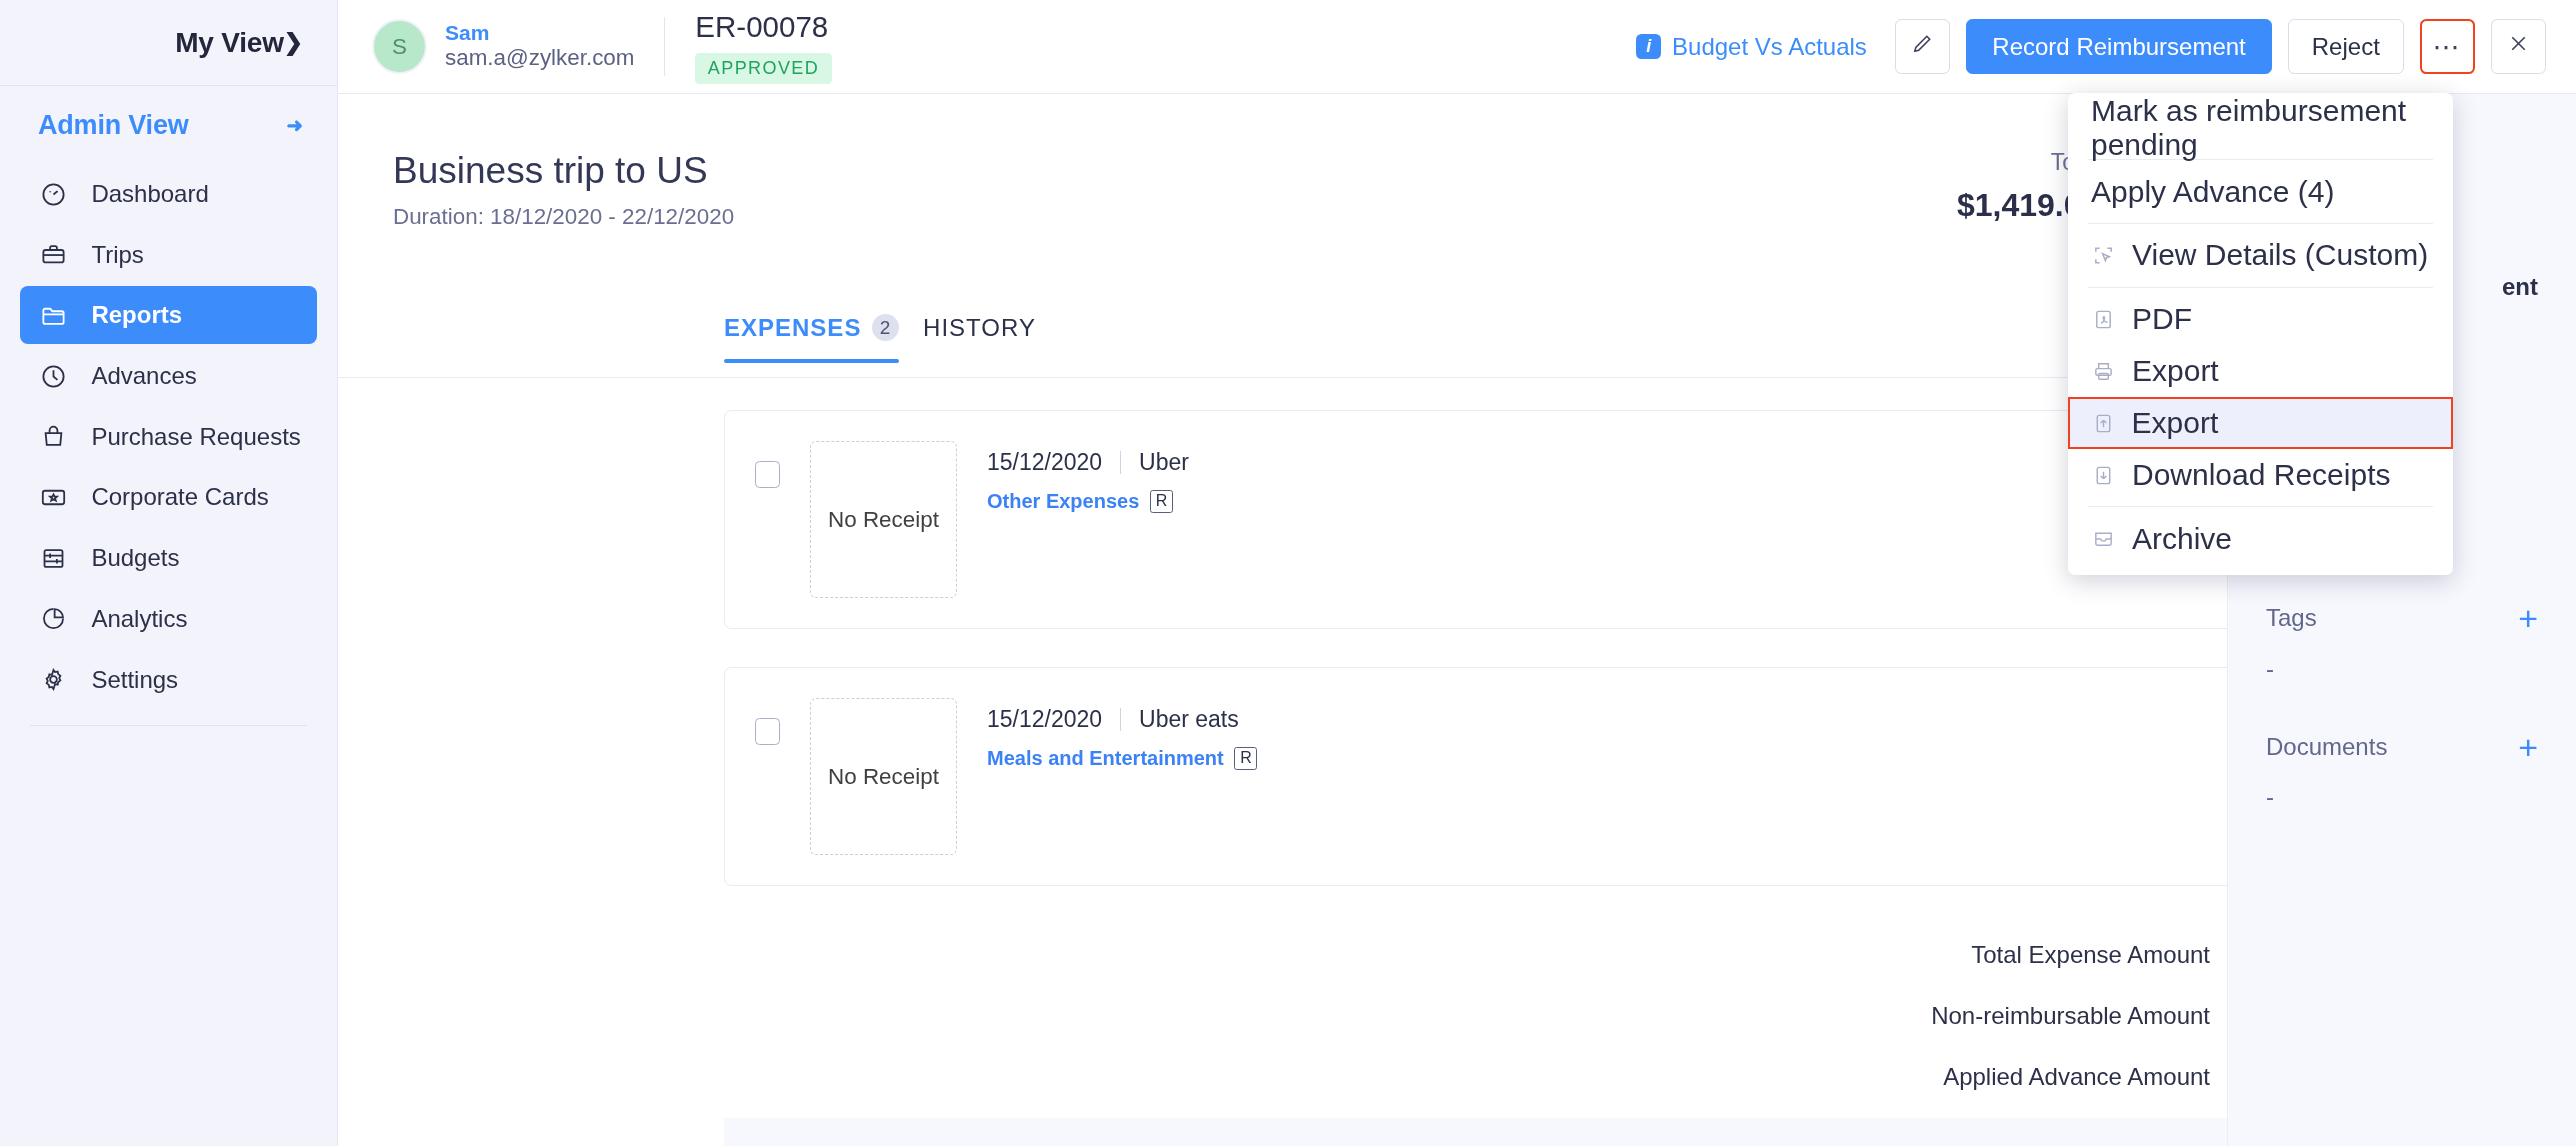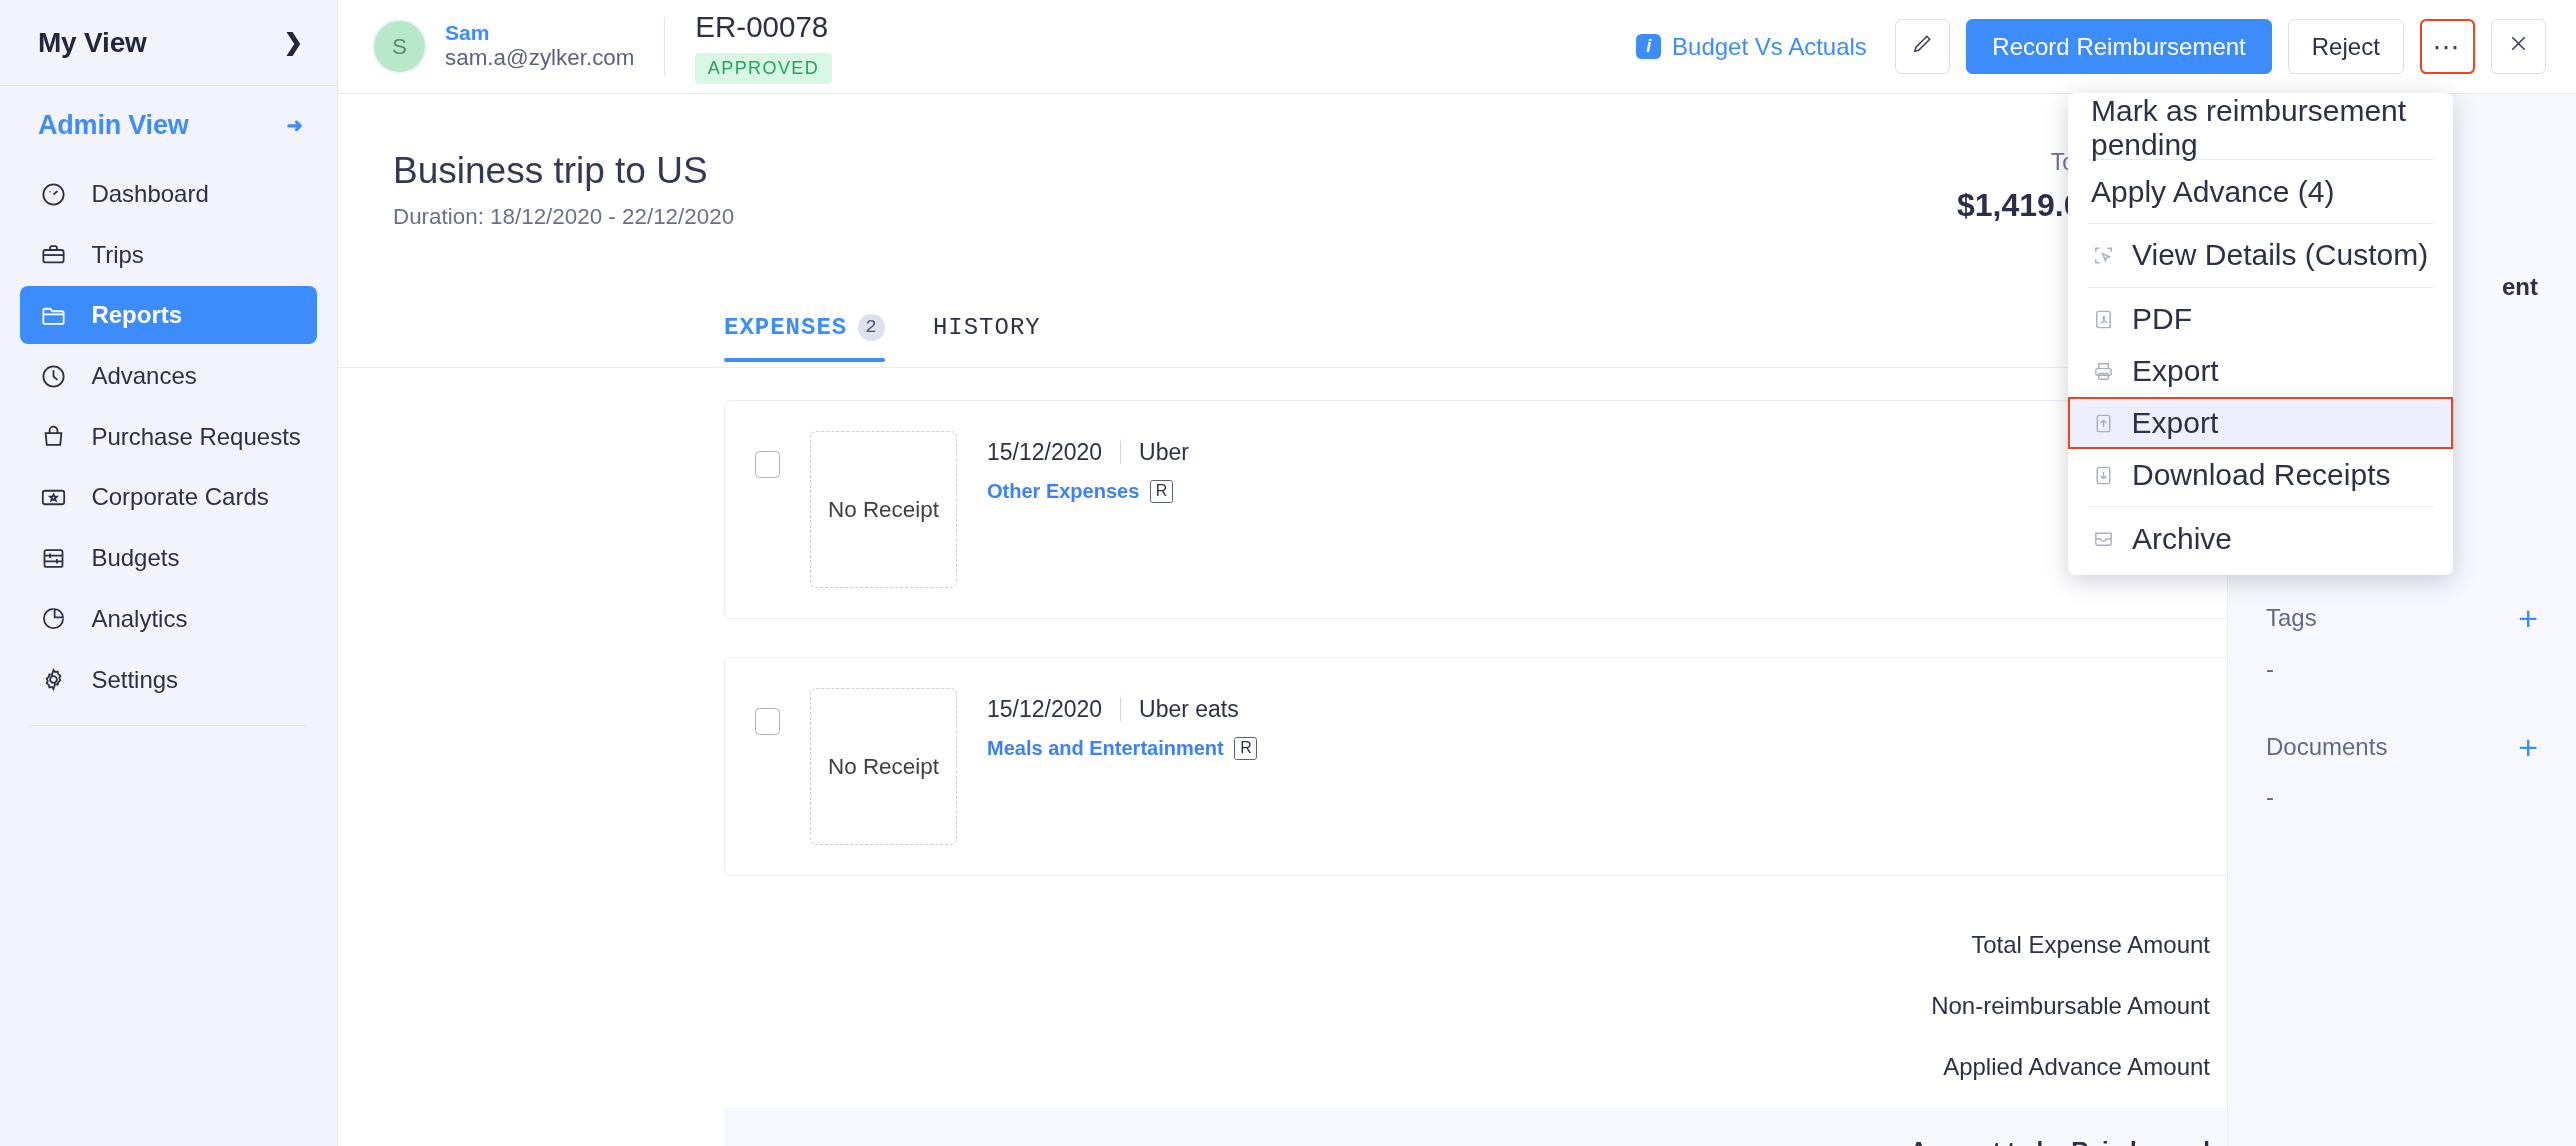--- a/index.html
+++ b/index.html
@@ -15,21 +15,21 @@
   
   .sidebar {
     width: 338px; height: 1147px;
     background: #f2f3fb;
     border-right: 0.9px solid #e3e5f2;
     flex: 0 0 338px;
     position: relative;
   }
   .sb-head {
     height: 86px; display: flex; align-items: center;
-    padding: 0 34px 0 38px; justify-content: space-between;
+    padding: 0 34px 0 38px; justify-content: flex-end;
     border-bottom: 0.9px solid #e0e2f0;
   }
   .sb-head-title { font-size: 28px; font-weight: bold; color: #23263c; letter-spacing: -0.2px; }
   .chev-right { color: #23263c; font-size: 23px; font-weight: bold; line-height: 1; }
   .sb-section {
     height: 79px; display: flex; align-items: center; justify-content: space-between;
     padding: 0 34px 0 38px;
   }
   .sb-section-title { font-size: 27px; font-weight: bold; color: #3c8dfb; letter-spacing: -0.2px; }
   .chev-down { color: #3c8dfb; font-size: 19.7px; font-weight: bold; line-height:1; }
@@ -91,21 +91,21 @@
   .rep-head { display:flex; align-items:flex-start; padding: 55px 54px 0 55px; }
   .rep-title { font-size: 37px; color:#343857; line-height:1.2; }
   .rep-dur { font-size: 22.4px; color:#6a6f91; margin-top: 10.7px; }
   .totals-row { margin-left:auto; display:flex; gap: 134px; padding-right: 21.5px; }
   .tot-col { text-align: right; }
   .tot-lbl { font-size: 23px; color:#6a6f91; }
   .tot-val { font-size: 32px; color:#2b2f4a; font-weight: bold; margin-top: 10.7px; }
   .tot-link { font-size: 23px; color:#3c8dfb; margin-top: 9px; cursor:pointer; }
 
   
-  .tabs { display:flex; gap: 48px; padding: 54px 0 7px 386px; border-bottom: 0.9px solid #e9eaf4; font-family: Liberation Mono, monospace; }
+  .tabs { display:flex; gap: 24px; padding: 54px 0 16px 386px; border-bottom: 0.9px solid #e9eaf4; }
   .tab { padding-bottom: 19.7px; font-size: 24px; letter-spacing:1px; color:#2c3049; cursor:pointer; display:flex; align-items:center; gap:10.7px; position:relative; }
   .tab.active { color:#3c8dfb; font-weight: bold; }
   .tab.active::after { content:""; position:absolute; left:0; right:0; bottom:-1.8px; height:4.5px; background:#3c8dfb; border-radius:2.7px; }
   .tab-count { background:#dde0ef; color:#4e5372; font-size:19px; border-radius:50%; width:27px; height:27px; display:flex; align-items:center; justify-content:center; font-weight:normal; }
 
   
   .exp-wrap { padding: 32px 0 0 386px; }
   .exp-card {
     width: 1789px; border: 0.9px solid #e9eaf4; border-radius: 7.2px; background:#fff;
     display:flex; align-items:flex-start; padding: 30px 25px 30px 30px; margin-bottom: 38px;

